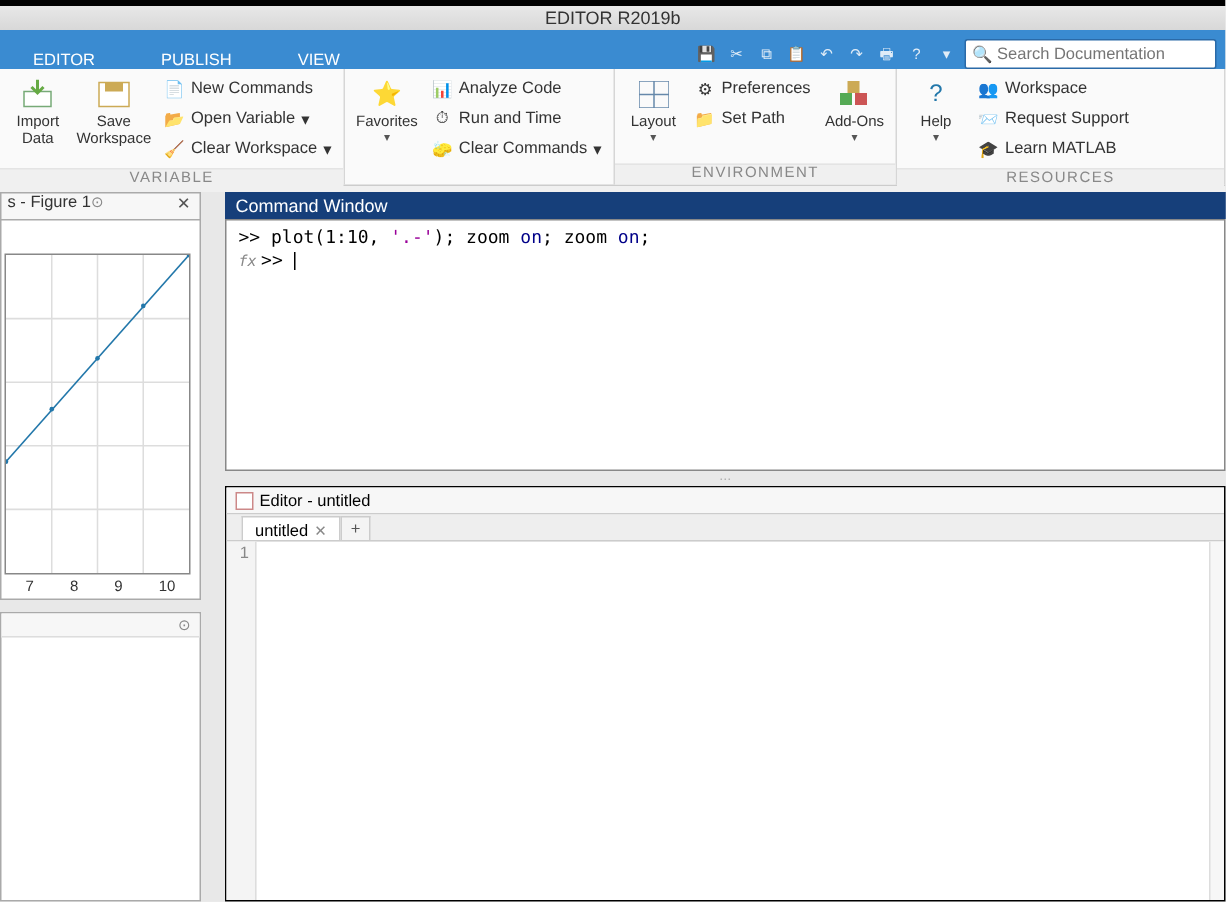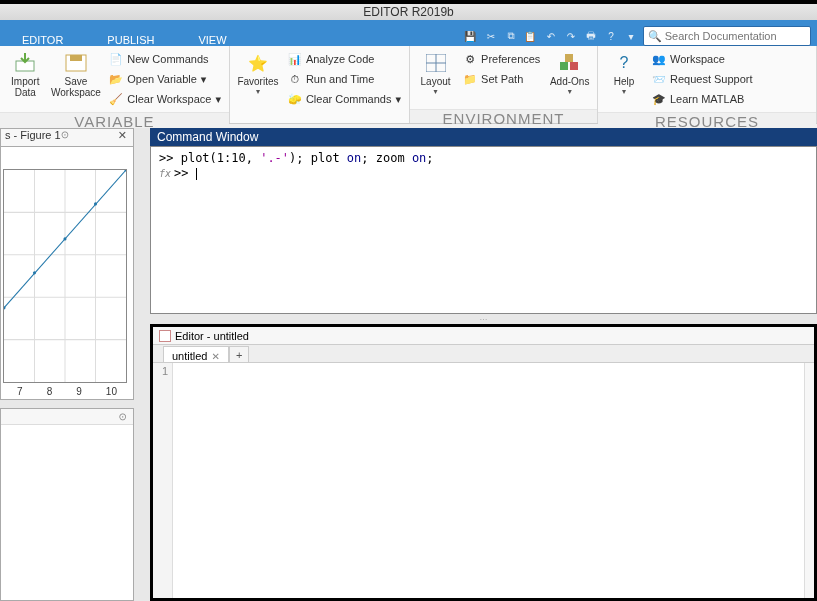--- a/index.html
+++ b/index.html
@@ -10,21 +10,21 @@
   .tabstrip .filler { flex: 1; }
   .tabstrip .qa { display: flex; align-items: center; gap: 4px; padding: 0 6px; }
   .qa-icon { width: 16px; height: 16px; display: flex; align-items: center; justify-content: center; color: #e0ecf7; font-size: 10px; }
   .searchbox { display: flex; align-items: center; background: #fff; border: 1px solid #2a6aa8; height: 20px; width: 168px; border-radius: 2px; padding: 0 4px; }
   .searchbox input { border: none; outline: none; width: 100%; font-size: 11px; color: #333; }
   .searchbox .mag { color: #888; font-size: 11px; margin-right: 3px; }
 
   .toolstrip { height: 78px; background: #fafafa; border-bottom: 1px solid #ccc; display: flex; }
   .section { border-right: 1px solid #d6d6d6; display: flex; flex-direction: column; }
   .section .body { flex: 1; display: flex; align-items: flex-start; padding: 4px 6px; gap: 6px; }
-  .section .label { height: 14px; text-align: center; font-size: 15px; color: #888; letter-spacing: 1px; background: #f0f0f0; border-top: 1px solid #e4e4e4; }
+  .section .label { height: 14px; text-align: center; font-size: 10px; color: #888; letter-spacing: 1px; background: #f0f0f0; border-top: 1px solid #e4e4e4; }
 
   .bigbtn { width: 56px; text-align: center; font-size: 10px; color: #333; cursor: pointer; padding-top: 2px; }
   .bigbtn .ico { width: 24px; height: 22px; margin: 0 auto 2px; display: flex; align-items: center; justify-content: center; font-size: 16px; }
   .bigbtn .arrow { font-size: 8px; color: #555; }
 
   .smallbtn { display: flex; align-items: center; gap: 4px; padding: 2px 2px; font-size: 11px; color: #333; cursor: pointer; white-space: nowrap; }
   .smallbtn .ico { width: 14px; height: 14px; display: flex; align-items: center; justify-content: center; font-size: 11px; }
   .vstack { display: flex; flex-direction: column; gap: 2px; }
 
   .workarea { position: absolute; top: 128px; left: 0; right: 0; bottom: 0; background: #e8e8e8; }
@@ -42,21 +42,21 @@
   .cmdwin { position: absolute; left: 150px; top: 18px; right: 0; height: 168px; background: #fff; border: 1px solid #888; }
   .cmdtitle { position: absolute; left: 150px; top: 0; right: 0; height: 18px; background: #163f7a; color: #fff; font-size: 12px; padding: 0 6px; display: flex; align-items: center; border: 1px solid #163f7a; }
   .cmdbody { padding: 4px 8px; font-family: "Menlo","Consolas",monospace; font-size: 12px; color: #000; line-height: 15px; }
   .cmdbody .kw { color: #008; }
   .cmdbody .str { color: #909; }
   .cmdbody .fx { color: #888; font-style: italic; font-size: 10px; margin-right: 3px; }
   .cursor { display: inline-block; width: 1px; height: 12px; background: #000; vertical-align: middle; }
 
   .splitter { position: absolute; left: 150px; right: 0; top: 188px; height: 8px; background: #e8e8e8; text-align: center; color: #aaa; font-size: 8px; line-height: 8px; }
 
-  .editor { position: absolute; left: 150px; top: 196px; right: 0; bottom: 0; background: #fff; border: 3px solid #000000; }
+  .editor { position: absolute; left: 150px; top: 196px; right: 0; bottom: 0; background: #fff; border: 1px solid #000000; }
   .edtitle { height: 18px; background: #f7f7f7; border-bottom: 1px solid #ccc; display: flex; align-items: center; padding: 0 6px; font-size: 11px; gap: 4px; }
   .edtitle .pencil { width: 12px; height: 12px; display: inline-block; background: #fff; border: 1px solid #c88; position: relative; }
   .edtabs { height: 18px; background: #eee; border-bottom: 1px solid #ccc; display: flex; align-items: stretch; padding-left: 10px; }
   .edtabs .tab { background: #fff; border: 1px solid #ccc; border-bottom: none; padding: 0 8px; display: flex; align-items: flex-end; gap: 4px; font-size: 11px; margin-top: 1px; }
   .edtabs .tab .x { color: #888; font-size: 10px; cursor: pointer; }
   .edtabs .plus { padding: 0 6px; display: flex; align-items: center; color: #555; cursor: pointer; border: 1px solid #ccc; border-bottom: none; margin-top: 1px; background: #f4f4f4; }
   .edbody { display: flex; height: calc(100% - 36px); }
   .gutter { width: 20px; background: #f4f4f4; border-right: 1px solid #ddd; color: #888; font-size: 11px; text-align: right; padding: 2px 4px; }
   .codearea { flex: 1; display: flex; }
   .codetext { flex: 1; padding: 2px 4px; font-family: monospace; font-size: 12px; }
@@ -273,21 +273,21 @@
   <div class="lowerleft">
     <div class="hdr">⊙</div>
   </div>
 
   <div class="cmdtitle">
     <span>Command Window</span>
   </div>
   <div class="cmdwin">
     <div class="cmdbody">
       <div>
-        <span>&gt;&gt;</span><span> plot(1:10, </span><span class="str">'.-'</span><span>);  plot </span><span class="kw">on</span><span>;  zoom </span><span class="kw">on</span><span>;</span>
+        <span>&gt;&gt;</span><span> plot(1:10, </span><span class="str">'.-'</span><span>);  zoom </span><span class="kw">on</span><span>;  zoom </span><span class="kw">on</span><span>;</span>
       </div>
       <div>
         <span class="fx">fx</span><span>&gt;&gt;</span> <span class="cursor"></span>
       </div>
     </div>
   </div>
 
   <div class="splitter">⋯</div>
 
   <div class="editor">

